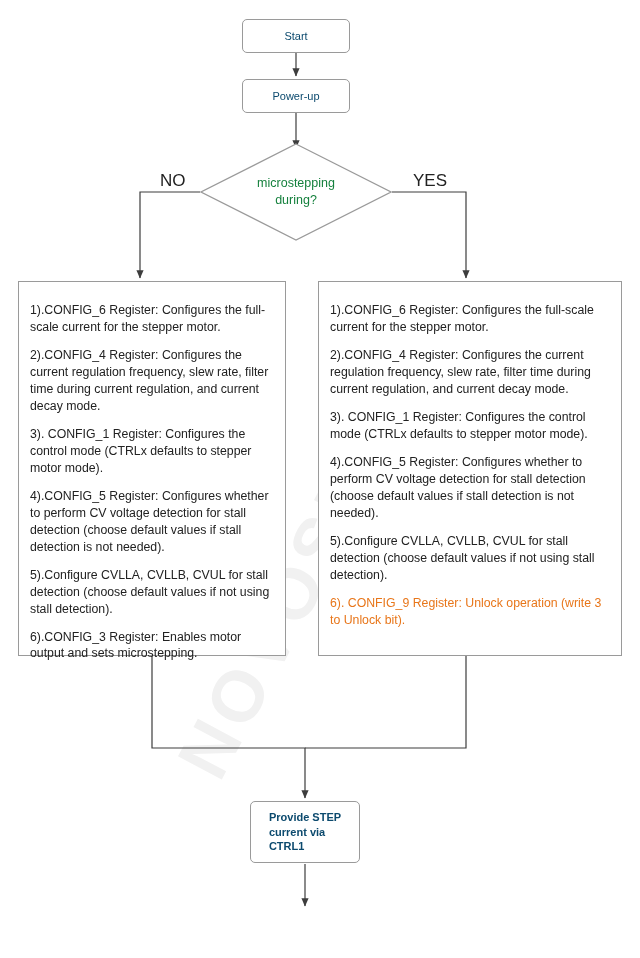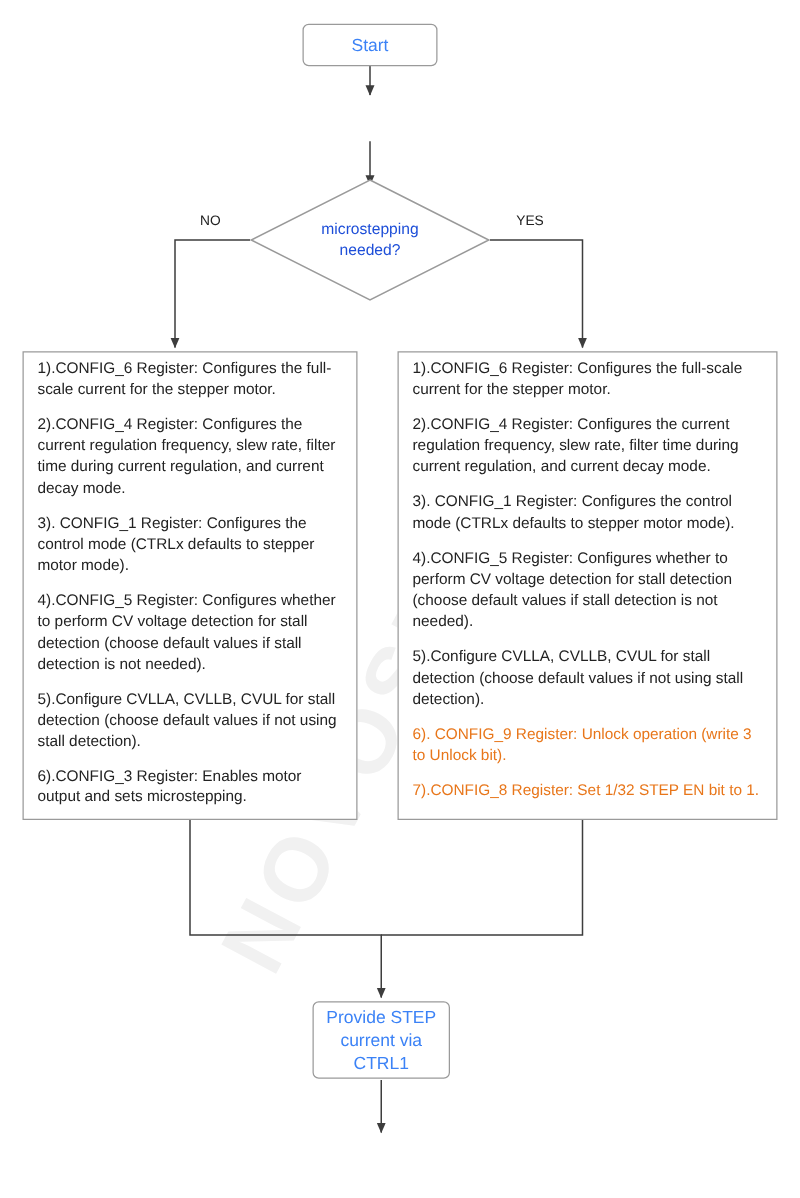--- a/index.html
+++ b/index.html
@@ -48,23 +48,23 @@
   }
   .node {
     position: absolute;
     z-index: 2;
     box-sizing: border-box;
     background: #ffffff;
     border: 1px solid #9a9a9a;
     display: flex;
     align-items: center;
     justify-content: center;
-    text-align: center;
-    font-size: 14px;
-    color: #3b82f6;
+    text-align: left;
+    font-size: 11px;
+    color: #0c4a6e;
   }
   .terminator {
     border-radius: 5px;
   }
   .diamond-wrap {
     position: absolute;
     z-index: 2;
   }
   .diamond-shape {
     position: absolute;
@@ -76,36 +76,36 @@
     left: 0;
     top: 0;
     width: 100%;
     height: 100%;
     display: flex;
     align-items: center;
     justify-content: center;
     text-align: center;
     font-size: 12.5px;
     line-height: 1.35;
-    color: #1d4ed8;
+    color: #15803d;
     z-index: 3;
   }
   .branch-label {
     position: absolute;
     z-index: 3;
-    font-size: 11px;
+    font-size: 17px;
     color: #222222;
   }
   .proc {
     position: absolute;
     z-index: 2;
     box-sizing: border-box;
     background: #ffffff;
     border: 1px solid #9a9a9a;
-    padding: 4px 11px 12px 11px;
+    padding: 20px 11px 12px 11px;
     font-size: 12.3px;
     line-height: 1.38;
     color: #222222;
     text-align: left;
   }
   .proc p {
     margin: 0 0 11px 0;
   }
   .proc p:last-child {
     margin-bottom: 16px;
@@ -140,29 +140,32 @@
 
     <path d="M466,656 L466,748 L305,748" stroke="#3d3d3d" stroke-width="1.2" fill="none"></path>
 
     <line x1="305" y1="864" x2="305" y2="906" stroke="#3d3d3d" stroke-width="1.2" marker-end="url(#arrow)"></line>
   </svg>
 
   <div class="node terminator" style="left:242px; top:19px; width:108px; height:34px;">
     <span>Start</span>
   </div>
 
+  <div class="node terminator" style="left:242px; top:79px; width:108px; height:34px;">
+    <span>Power-up</span>
+  </div>
 
   <div class="diamond-wrap" style="left:200px; top:143px; width:192px; height:98px;">
     <svg class="diamond-shape" width="192" height="98" viewBox="0 0 192 98">
       <polygon points="96,1 191,49 96,97 1,49" fill="#ffffff" stroke="#9a9a9a" stroke-width="1.2"></polygon>
     </svg>
     <div class="diamond-label">
       <div>
         <div>microstepping</div>
-        <div>needed?</div>
+        <div>during?</div>
       </div>
     </div>
   </div>
 
   <div class="branch-label" style="left:160px; top:171px;">NO</div>
   <div class="branch-label" style="left:413px; top:171px;text-align:right;">YES</div>
 
   <div class="proc" style="left:18px; top:281px; width:268px; height:375px;">
     <p>1).CONFIG_6 Register: Configures the full-scale current for the stepper motor.</p>
     <p>2).CONFIG_4 Register: Configures the current regulation frequency, slew rate, filter time during current regulation, and current decay mode.</p>
@@ -172,24 +175,23 @@
     <p>6).CONFIG_3 Register: Enables motor output and sets microstepping.</p>
   </div>
 
   <div class="proc" style="left:318px; top:281px; width:304px; height:375px;">
     <p>1).CONFIG_6 Register: Configures the full-scale current for the stepper motor.</p>
     <p>2).CONFIG_4 Register: Configures the current regulation  frequency, slew rate, filter time during current regulation, and current decay mode.</p>
     <p>3). CONFIG_1 Register: Configures the control mode (CTRLx defaults to stepper motor mode).</p>
     <p>4).CONFIG_5 Register: Configures whether to perform CV voltage detection for stall detection (choose default values if stall detection is not needed).</p>
     <p>5).Configure CVLLA, CVLLB, CVUL for stall detection (choose default values if not using stall detection).</p>
     <p class="hl">6). CONFIG_9 Register: Unlock operation (write 3 to Unlock bit).</p>
-    <p class="hl">7).CONFIG_8 Register: Set 1/32 STEP EN bit to 1.</p>
   </div>
 
-  <div class="node terminator" style="left:250px; top:801px; width:110px; height:62px; line-height:1.35;">
+  <div class="node terminator" style="left:250px; top:801px; width:110px; height:62px; line-height:1.35;font-weight:bold;">
     <div>
       <div>Provide STEP</div>
       <div>current via</div>
       <div>CTRL1</div>
     </div>
   </div>
 
 
 </div>
 

